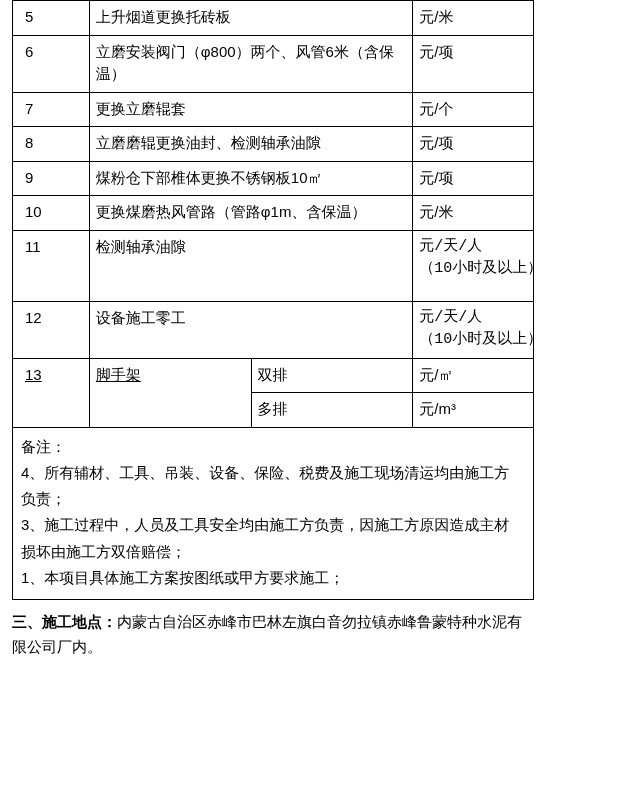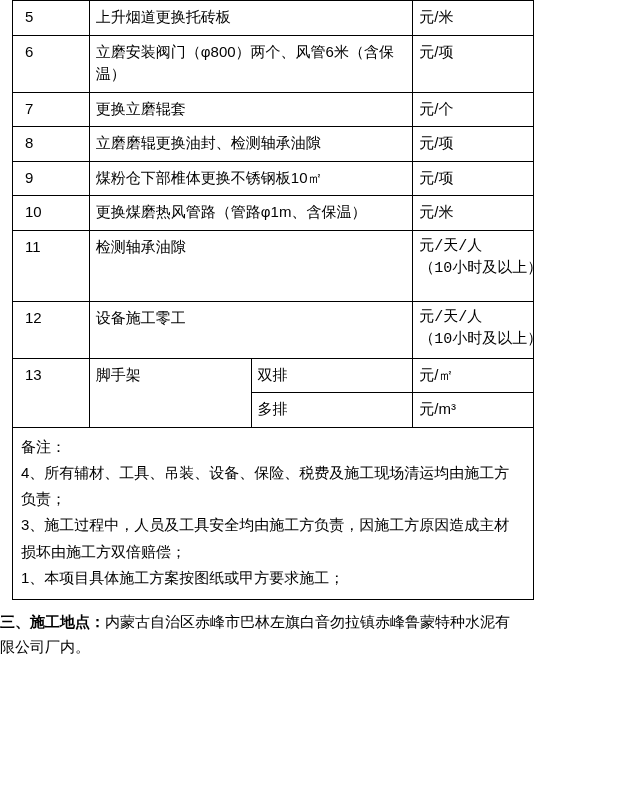--- a/index.html
+++ b/index.html
@@ -68,31 +68,32 @@
     margin-left: 12px;
     box-sizing: border-box;
     padding: 6px 10px 8px 8px;
   }
   .notes p {
     margin: 0 0 0 0;
     line-height: 1.75;
     font-size: 15px;
   }
   .footer {
-    margin-left: 0;
+    margin-left: 12px;
     margin-top: 10px;
     width: 524px;
     line-height: 1.65;
     font-size: 15px;
   }
   .footer .head {
     font-weight: bold;
   }
   .rowspan-cell {
     vertical-align: top;
+    text-decoration: underline;
   }
   .tall-pad {
     padding-bottom: 20px !important;
   }
 </style>
 </head>
 <body>
 
 <div class="page">
 

